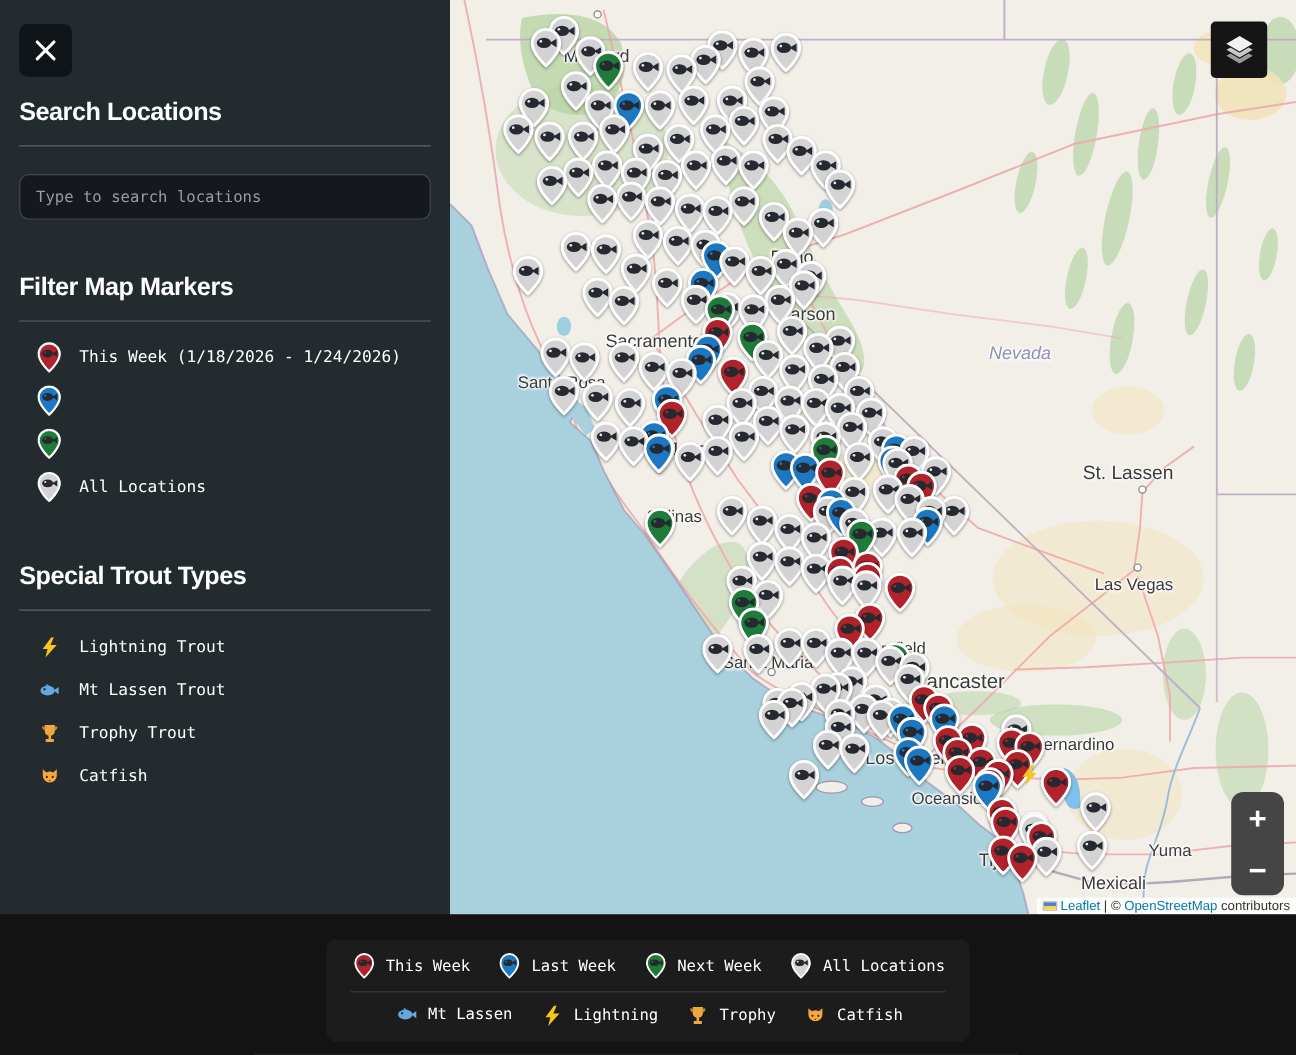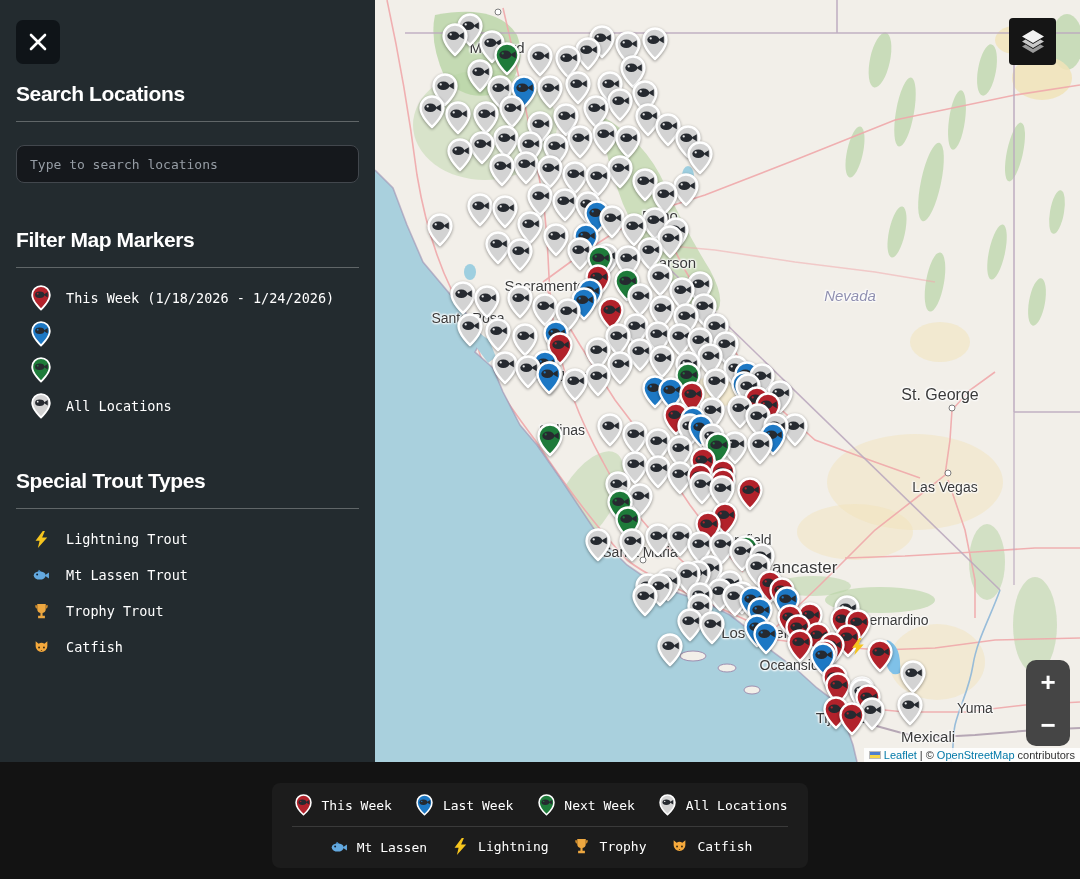--- a/index.html
+++ b/index.html
@@ -40,21 +40,21 @@
     font-size:11px;color:#333;padding:1px 5px;display:flex;align-items:center;gap:3px;white-space:nowrap}
   .attribution a{color:#0078A8;text-decoration:none}
   .ua-flag{display:inline-block;width:12px;height:8px;border:0.5px solid #bbb}
   .ua-flag .b{height:50%;background:#4e7fd0}
   .ua-flag .y{height:50%;background:#f7d648}
 
   
   .footer{position:absolute;left:0;top:762px;width:1080px;height:117px;background:#131313;
     display:flex;justify-content:center;align-items:flex-start;padding-top:21px;z-index:30}
   .legend-panel{background:#1c1c1c;border-radius:8px;padding:11px 20px 13px;min-width:512px}
-  .legend-row{display:flex;align-items:flex-end;justify-content:center;gap:22px}
+  .legend-row{display:flex;align-items:flex-start;justify-content:center;gap:22px}
   .legend-item{display:flex;align-items:center;gap:7px;color:#fff;font-family:"DejaVu Sans Mono",monospace;font-size:13px;white-space:nowrap}
   .legend-divider{border:none;border-top:1px solid #3a3a3a;margin:10px 0 11px}
 </style>
 </head>
 <body>
 
 <aside class="sidebar">
   <button class="close-btn">
     <svg width="22" height="22" viewBox="0 0 22 22">
       <path d="M4 4 L18 18 M18 4 L4 18" stroke="#fff" stroke-width="2.6" stroke-linecap="round"></path>
@@ -245,21 +245,21 @@
       <ellipse cx="377" cy="690" rx="8" ry="4"></ellipse>
       <ellipse cx="296" cy="648" rx="7" ry="3.5"></ellipse>
     </g>
   </svg>
 
   <div id="labels-layer">
       <div class="map-label" style="left: 122px; top: 47px; font-size: 15px;">Medford</div>
       <div class="map-label" style="left: 285px; top: 215px; font-size: 15px;">Reno</div>
       <div class="map-label" style="left: 297px; top: 262px; font-size: 15px;">Carson</div>
       <div class="map-label" style="left: 475px; top: 295px; font-size: 15px; font-style: italic; color: rgb(144, 144, 176);">Nevada</div>
-      <div class="map-label" style="left: 565px; top: 395px; font-size: 16px;">St. George</div>
+      <div class="map-label" style="left: 565px; top: 395px; font-size: 16px;">St. Lassen</div>
       <div class="map-label" style="left: 570px; top: 487px; font-size: 14px;">Las Vegas</div>
       <div class="map-label" style="left: 93px; top: 318px; font-size: 14px;">Santa Rosa</div>
       <div class="map-label" style="left: 170px; top: 285px; font-size: 15px;">Sacramento</div>
       <div class="map-label" style="left: 183px; top: 375px; font-size: 15px;">San Jose</div>
       <div class="map-label" style="left: 187px; top: 430px; font-size: 14px;">Salinas</div>
       <div class="map-label" style="left: 265px; top: 552px; font-size: 14px;">Santa Maria</div>
       <div class="map-label" style="left: 362px; top: 540px; font-size: 14px;">Bakersfield</div>
       <div class="map-label" style="left: 425px; top: 568px; font-size: 17px;">Lancaster</div>
       <div class="map-label" style="left: 505px; top: 620px; font-size: 14px;">San Bernardino</div>
       <div class="map-label" style="left: 387px; top: 632px; font-size: 15px;">Los Angeles</div>

